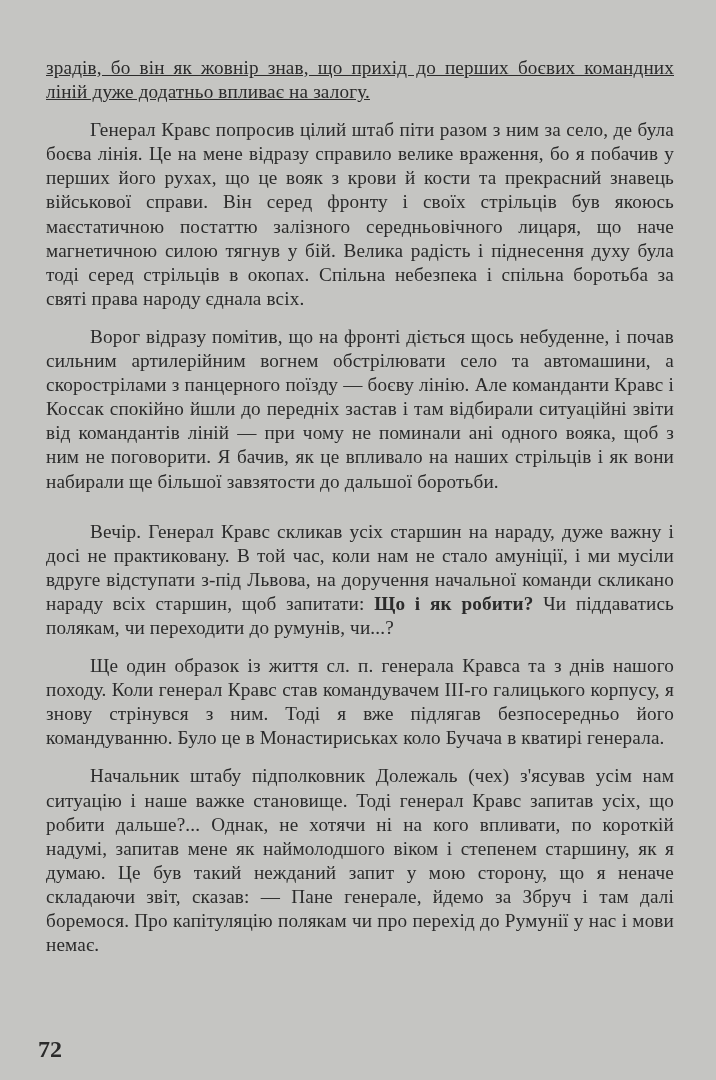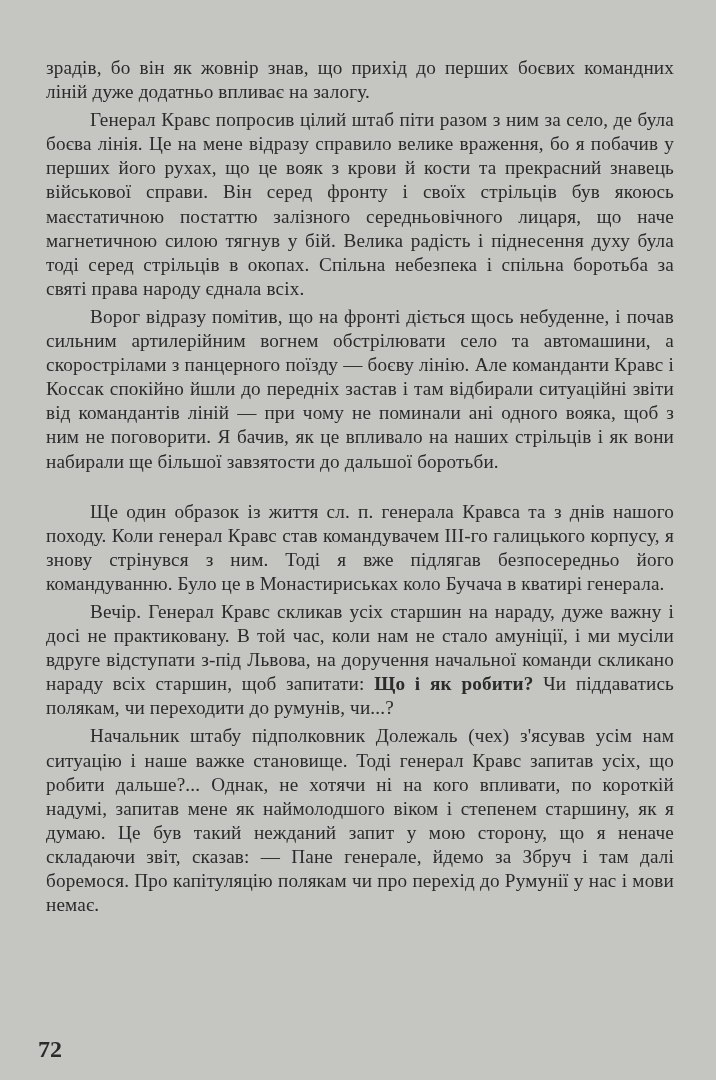--- a/index.html
+++ b/index.html
@@ -18,22 +18,22 @@
   }
   .para {
     margin: 0;
     font-size: 19.2px;
     line-height: 24.1px;
     text-align: justify;
     text-indent: 44px;
     letter-spacing: 0.15px;
     font-stretch: condensed;
   }
-  .para.noindent { text-indent: 0; }
-  .para + .para { margin-top: 4px; }
+  .para.noindent { text-indent: 0; text-decoration: underline; }
+  .para + .para { margin-top: 14px; }
   .section-gap { height: 26px; }
   .bold { font-weight: bold; }
   .page-number {
     position: absolute;
     left: 38px;
     top: 1036px;
     font-size: 24px;
     font-weight: bold;
     color: #2b2b2b;
   }
@@ -41,18 +41,18 @@
 </head>
 <body>
 
 <div class="page">
   <p class="para noindent">зрадів, бо він як жовнір знав, що прихід до перших боєвих командних ліній дуже додатньо впливає на залогу.</p>
   <p class="para">Генерал Кравс попросив цілий штаб піти разом з ним за село, де була боєва лінія. Це на мене відразу справило велике враження, бо я побачив у перших його рухах, що це вояк з крови й кости та прекрасний знавець військової справи. Він серед фронту і своїх стрільців був якоюсь маєстатичною постаттю залізного середньовічного лицаря, що наче магнетичною силою тягнув у бій. Велика радість і піднесення духу була тоді серед стрільців в окопах. Спільна небезпека і спільна боротьба за святі права народу єднала всіх.</p>
   <p class="para">Ворог відразу помітив, що на фронті діється щось небуденне, і почав сильним артилерійним вогнем обстрілювати село та автомашини, а скорострілами з панцерного поїзду — боєву лінію. Але команданти Кравс і Коссак спокійно йшли до передніх застав і там відбирали ситуаційні звіти від командантів ліній — при чому не поминали ані одного вояка, щоб з ним не поговорити. Я бачив, як це впливало на наших стрільців і як вони набирали ще більшої завзятости до дальшої боротьби.</p>
 
   <div class="section-gap"></div>
 
+  <p class="para"><span>Вечір. Генерал Кравс скликав усіх старшин на нараду, дуже важну і досі не практиковану. В той час, коли нам не стало амуніції, і ми мусіли вдруге відступати з-під Львова, на доручення начальної команди скликано нараду всіх старшин, щоб запитати: </span><span class="bold">Що і як робити?</span><span> Чи піддаватись полякам, чи переходити до румунів, чи...?</span></p>
   <p class="para">Ще один образок із життя сл. п. генерала Кравса та з днів нашого походу. Коли генерал Кравс став командувачем III-го галицького корпусу, я знову стрінувся з ним. Тоді я вже підлягав безпосередньо його командуванню. Було це в Монастириськах коло Бучача в кватирі генерала.</p>
-  <p class="para"><span>Вечір. Генерал Кравс скликав усіх старшин на нараду, дуже важну і досі не практиковану. В той час, коли нам не стало амуніції, і ми мусіли вдруге відступати з-під Львова, на доручення начальної команди скликано нараду всіх старшин, щоб запитати: </span><span class="bold">Що і як робити?</span><span> Чи піддаватись полякам, чи переходити до румунів, чи...?</span></p>
   <p class="para">Начальник штабу підполковник Долежаль (чех) з'ясував усім нам ситуацію і наше важке становище. Тоді генерал Кравс запитав усіх, що робити дальше?... Однак, не хотячи ні на кого впливати, по короткій надумі, запитав мене як наймолодшого віком і степенем старшину, як я думаю. Це був такий нежданий запит у мою сторону, що я неначе складаючи звіт, сказав: — Пане генерале, йдемо за Збруч і там далі боремося. Про капітуляцію полякам чи про перехід до Румунії у нас і мови немає.</p>
 </div>
 
 <div class="page-number">72</div>
 
 </body></html>

